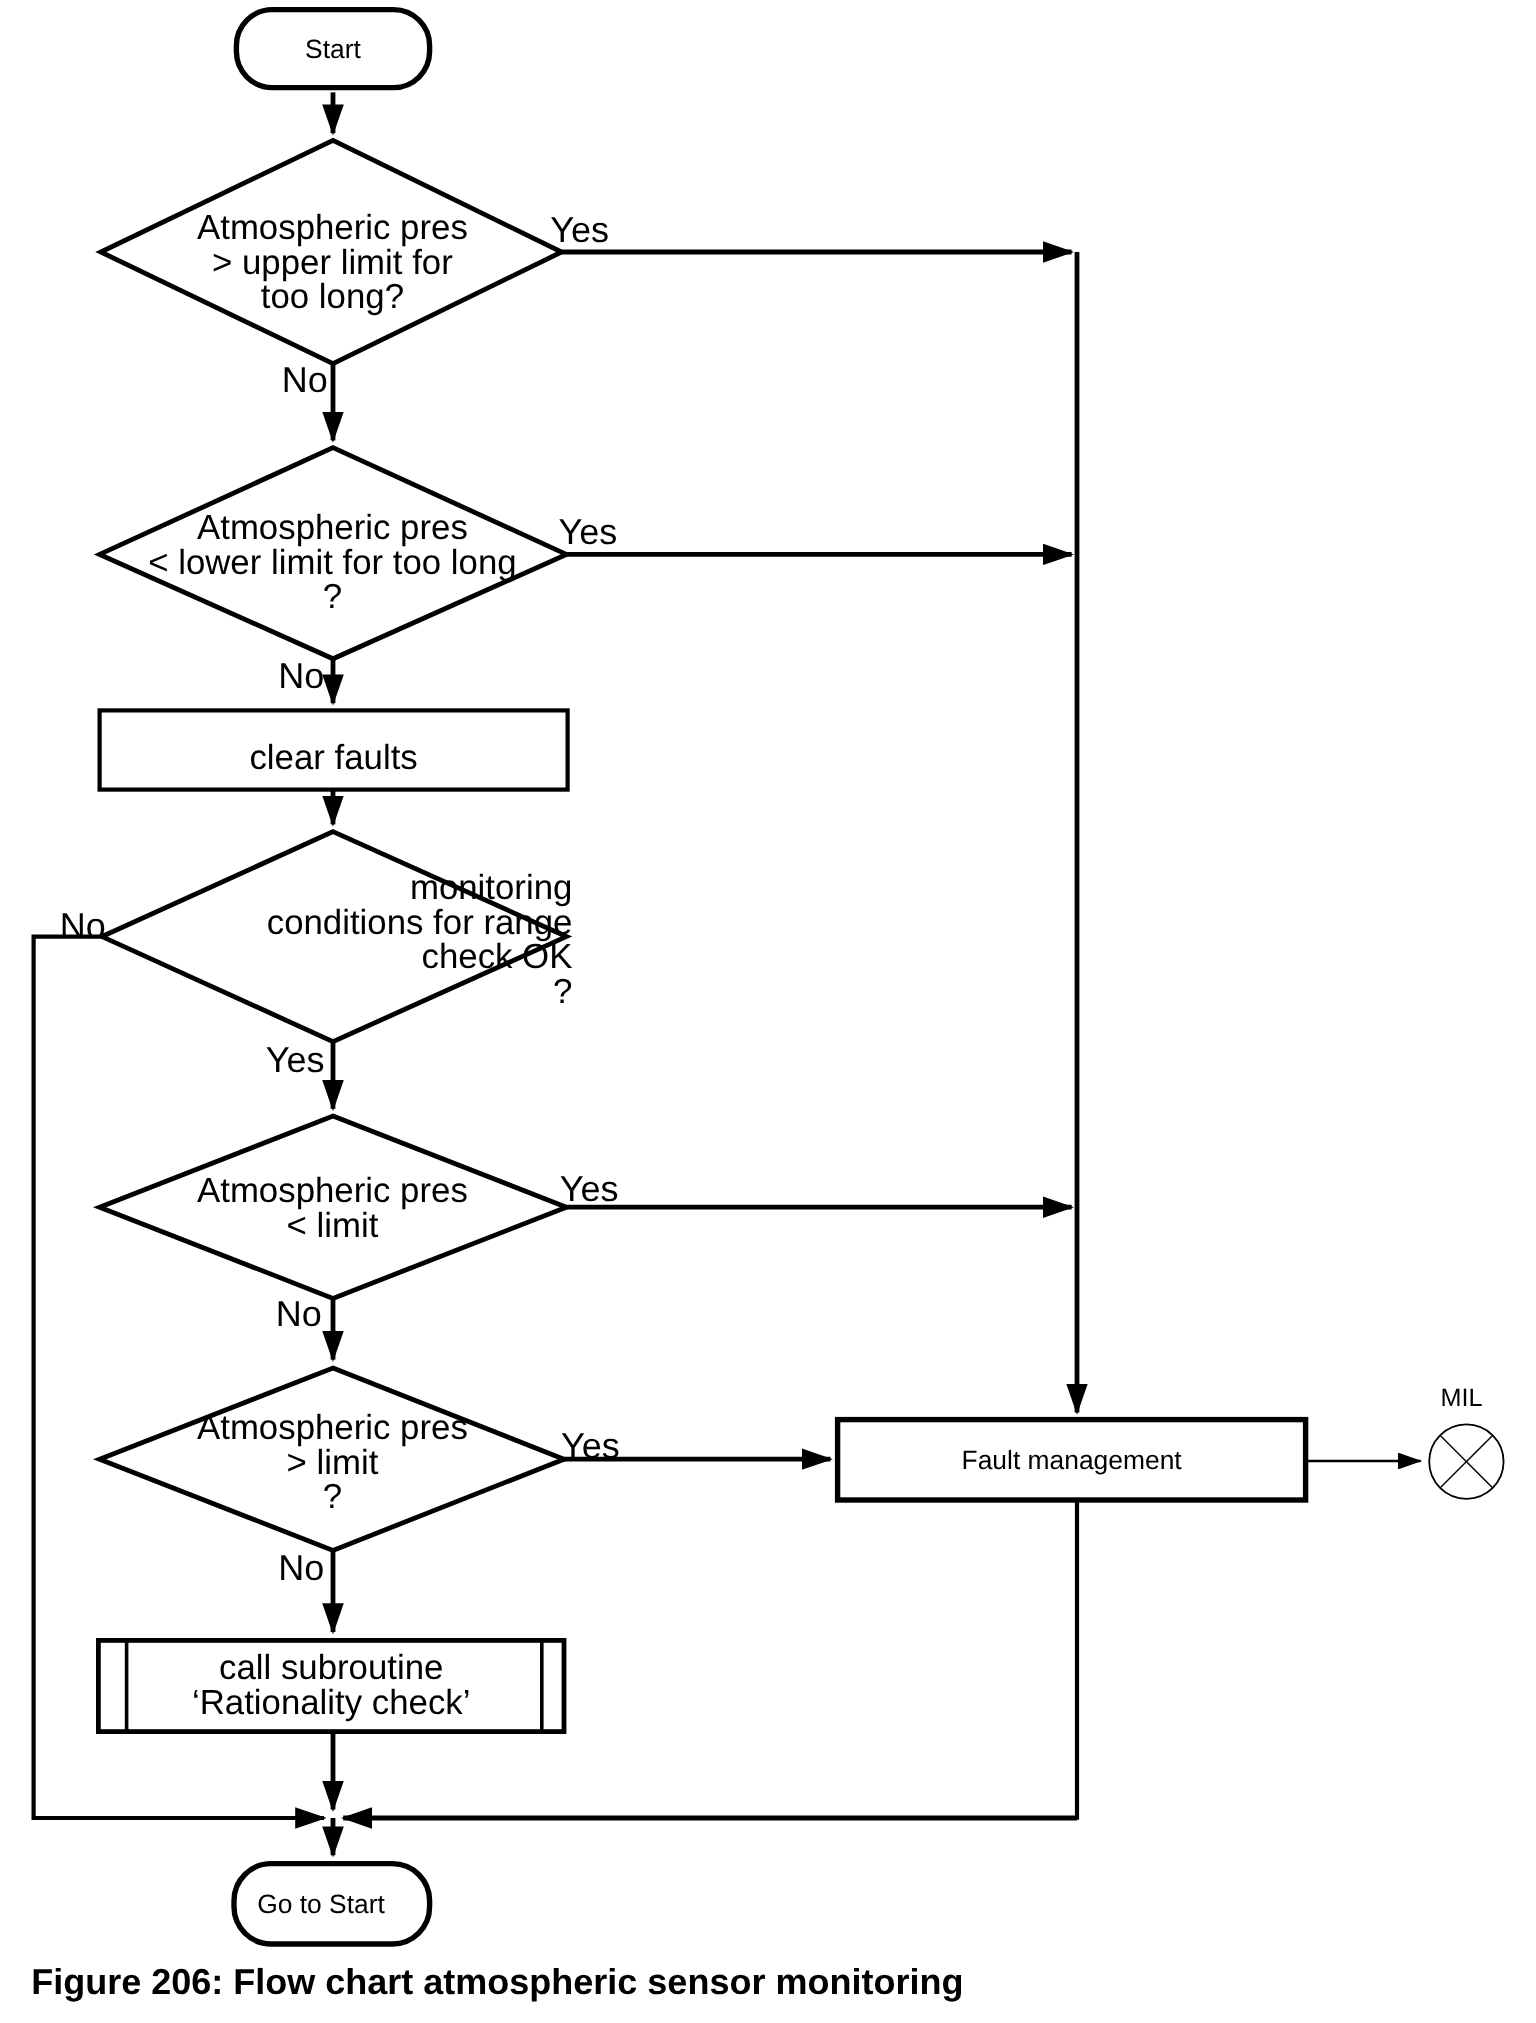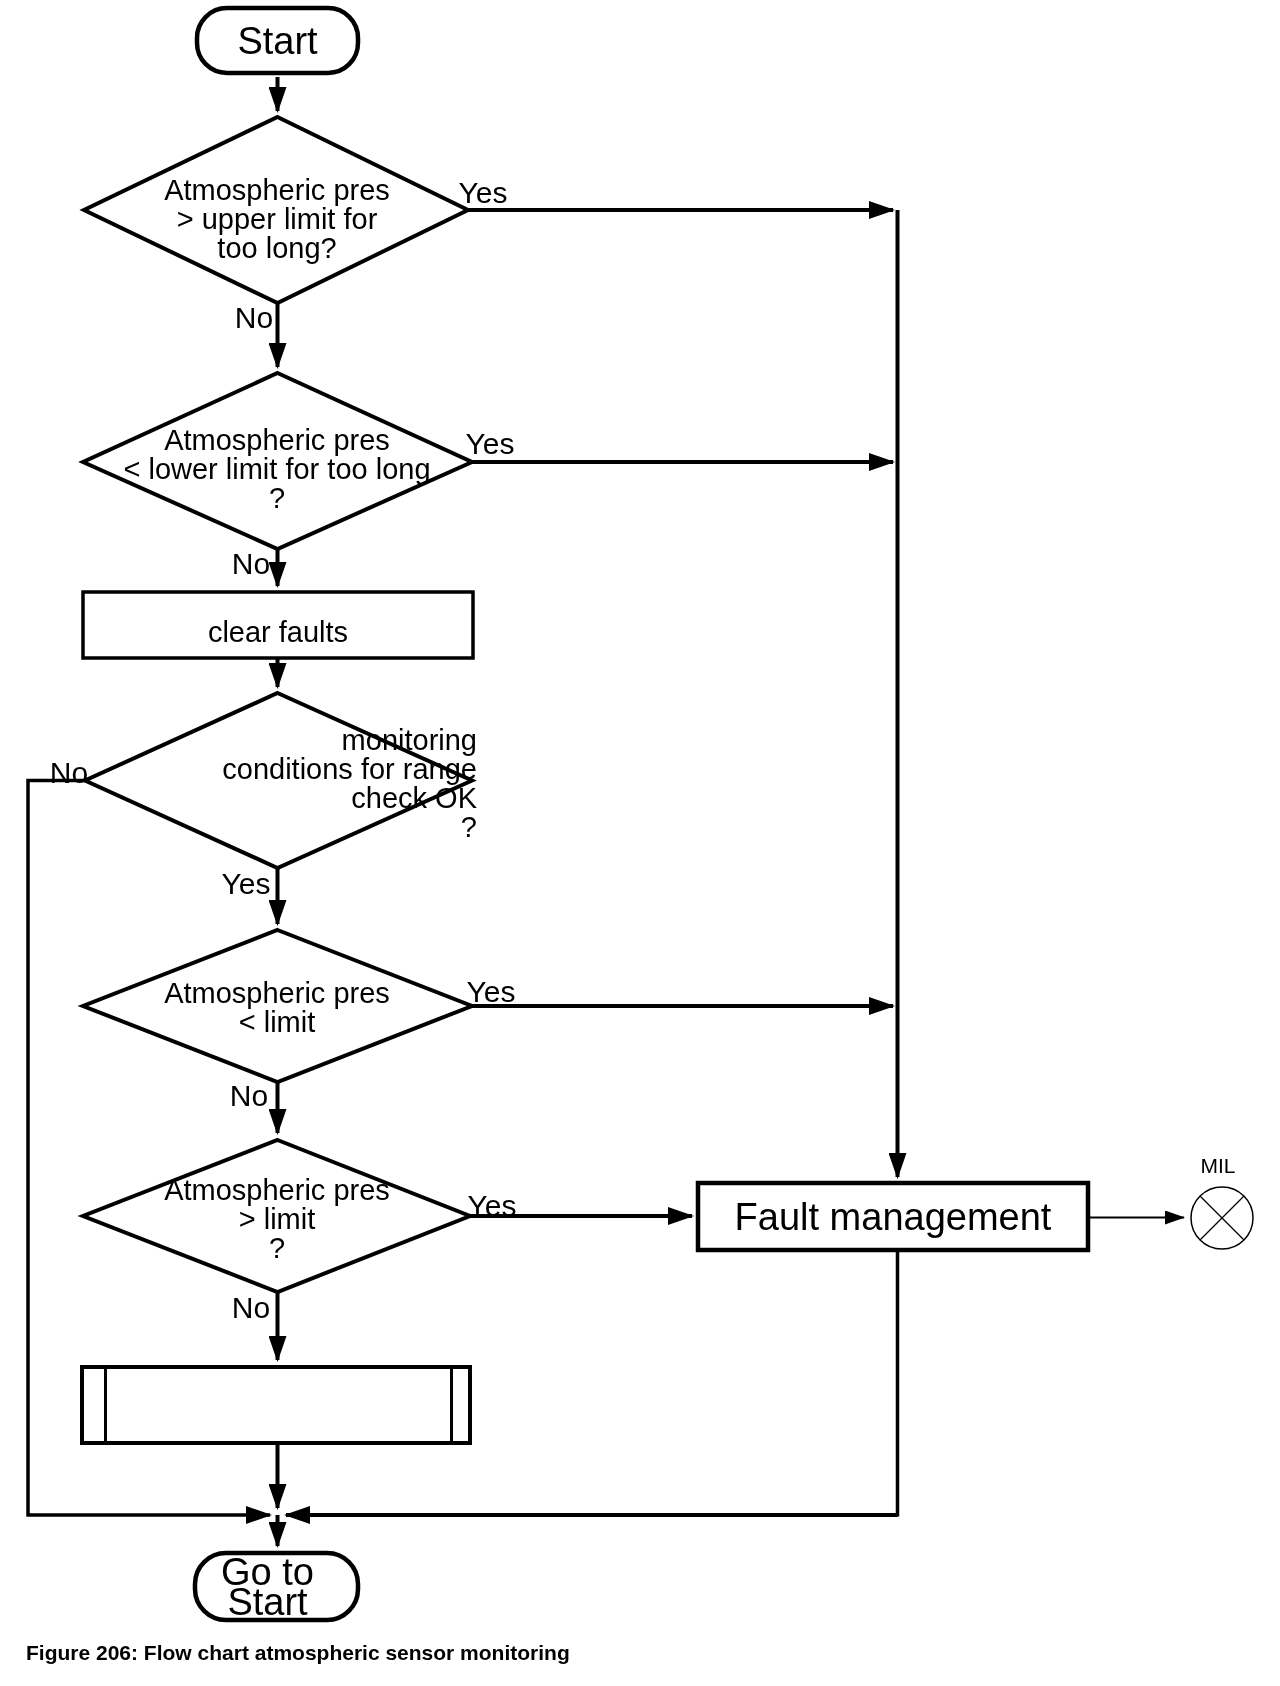--- a/index.html
+++ b/index.html
@@ -40,26 +40,26 @@
   .mil-lbl {
     position: absolute;
     text-align: center;
     font-size: 21px;
     line-height: 22px;
   }
   .caption {
     position: absolute;
     left: 26px;
     top: 1638px;
-    font-size: 21px;
+    font-size: 30px;
     line-height: 30px;
     font-weight: bold;
     white-space: nowrap;
   }
-  .big { font-size: 38px; line-height: 30px; }
+  .big { font-size: 22px; line-height: 30px; }
 </style>
 </head>
 <body>
 
 <div class="canvas">
 
   <svg width="1280" height="1686" viewBox="0 0 1280 1686">
     <defs>
       <marker id="arrow" markerUnits="userSpaceOnUse" markerWidth="26" markerHeight="18" viewBox="0 0 26 18" refX="24" refY="9" orient="auto">
         <path d="M0,0 L26,9 L0,18 Z" fill="#000000"></path>
@@ -135,20 +135,24 @@
     <span>Atmospheric pres</span>
     <span>&lt; limit</span>
   </div>
 
   <div class="lbl" style="left:77px; top:1176px; width:400px;">
     <span>Atmospheric pres</span>
     <span>&gt; limit</span>
     <span>?</span>
   </div>
 
+  <div class="lbl" style="left:82px; top:1376px; width:388px;">
+    <span>call subroutine</span>
+    <span>‘Rationality check’</span>
+  </div>
 
   <div class="boxlbl big" style="left:698px; top:1183px; width:390px; height:67px;">Fault management</div>
 
   <div class="mil-lbl" style="left:1188px; top:1145px; width:60px;margin-top:10px;">MIL</div>
 
   <div class="boxlbl big" style="left:186px; top:1553px; width:163px; height:67px;">Go to Start</div>
 
   <div class="edge-lbl" style="left:453px; top:178px; width:60px;">Yes</div>
   <div class="edge-lbl" style="left:229px; top:303px; width:50px;">No</div>
   <div class="edge-lbl" style="left:460px; top:429px; width:60px;">Yes</div>

